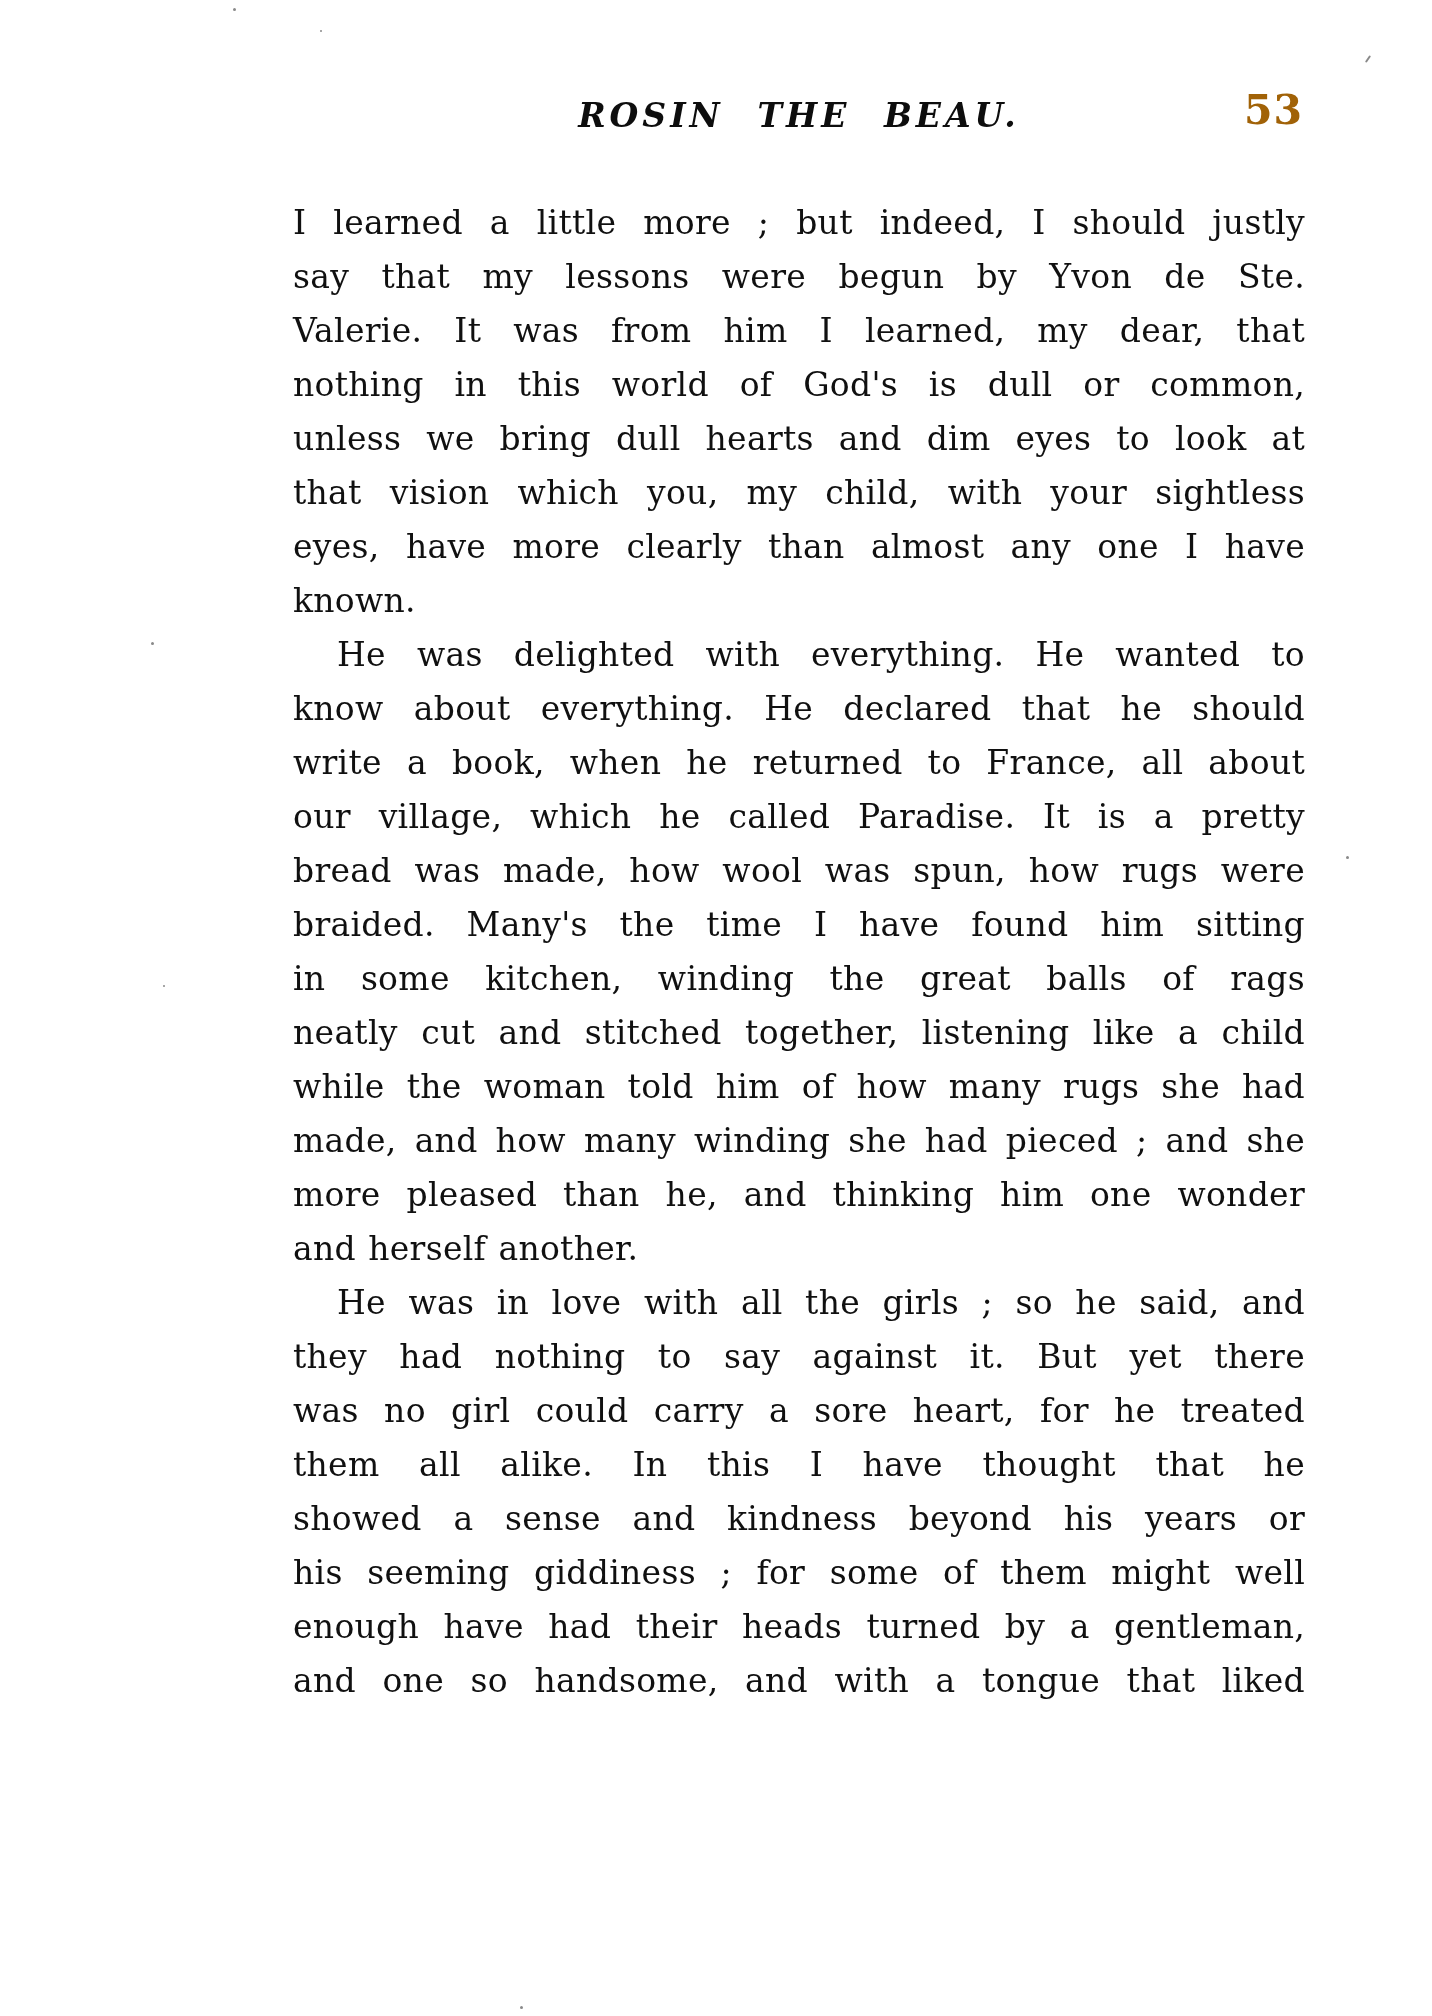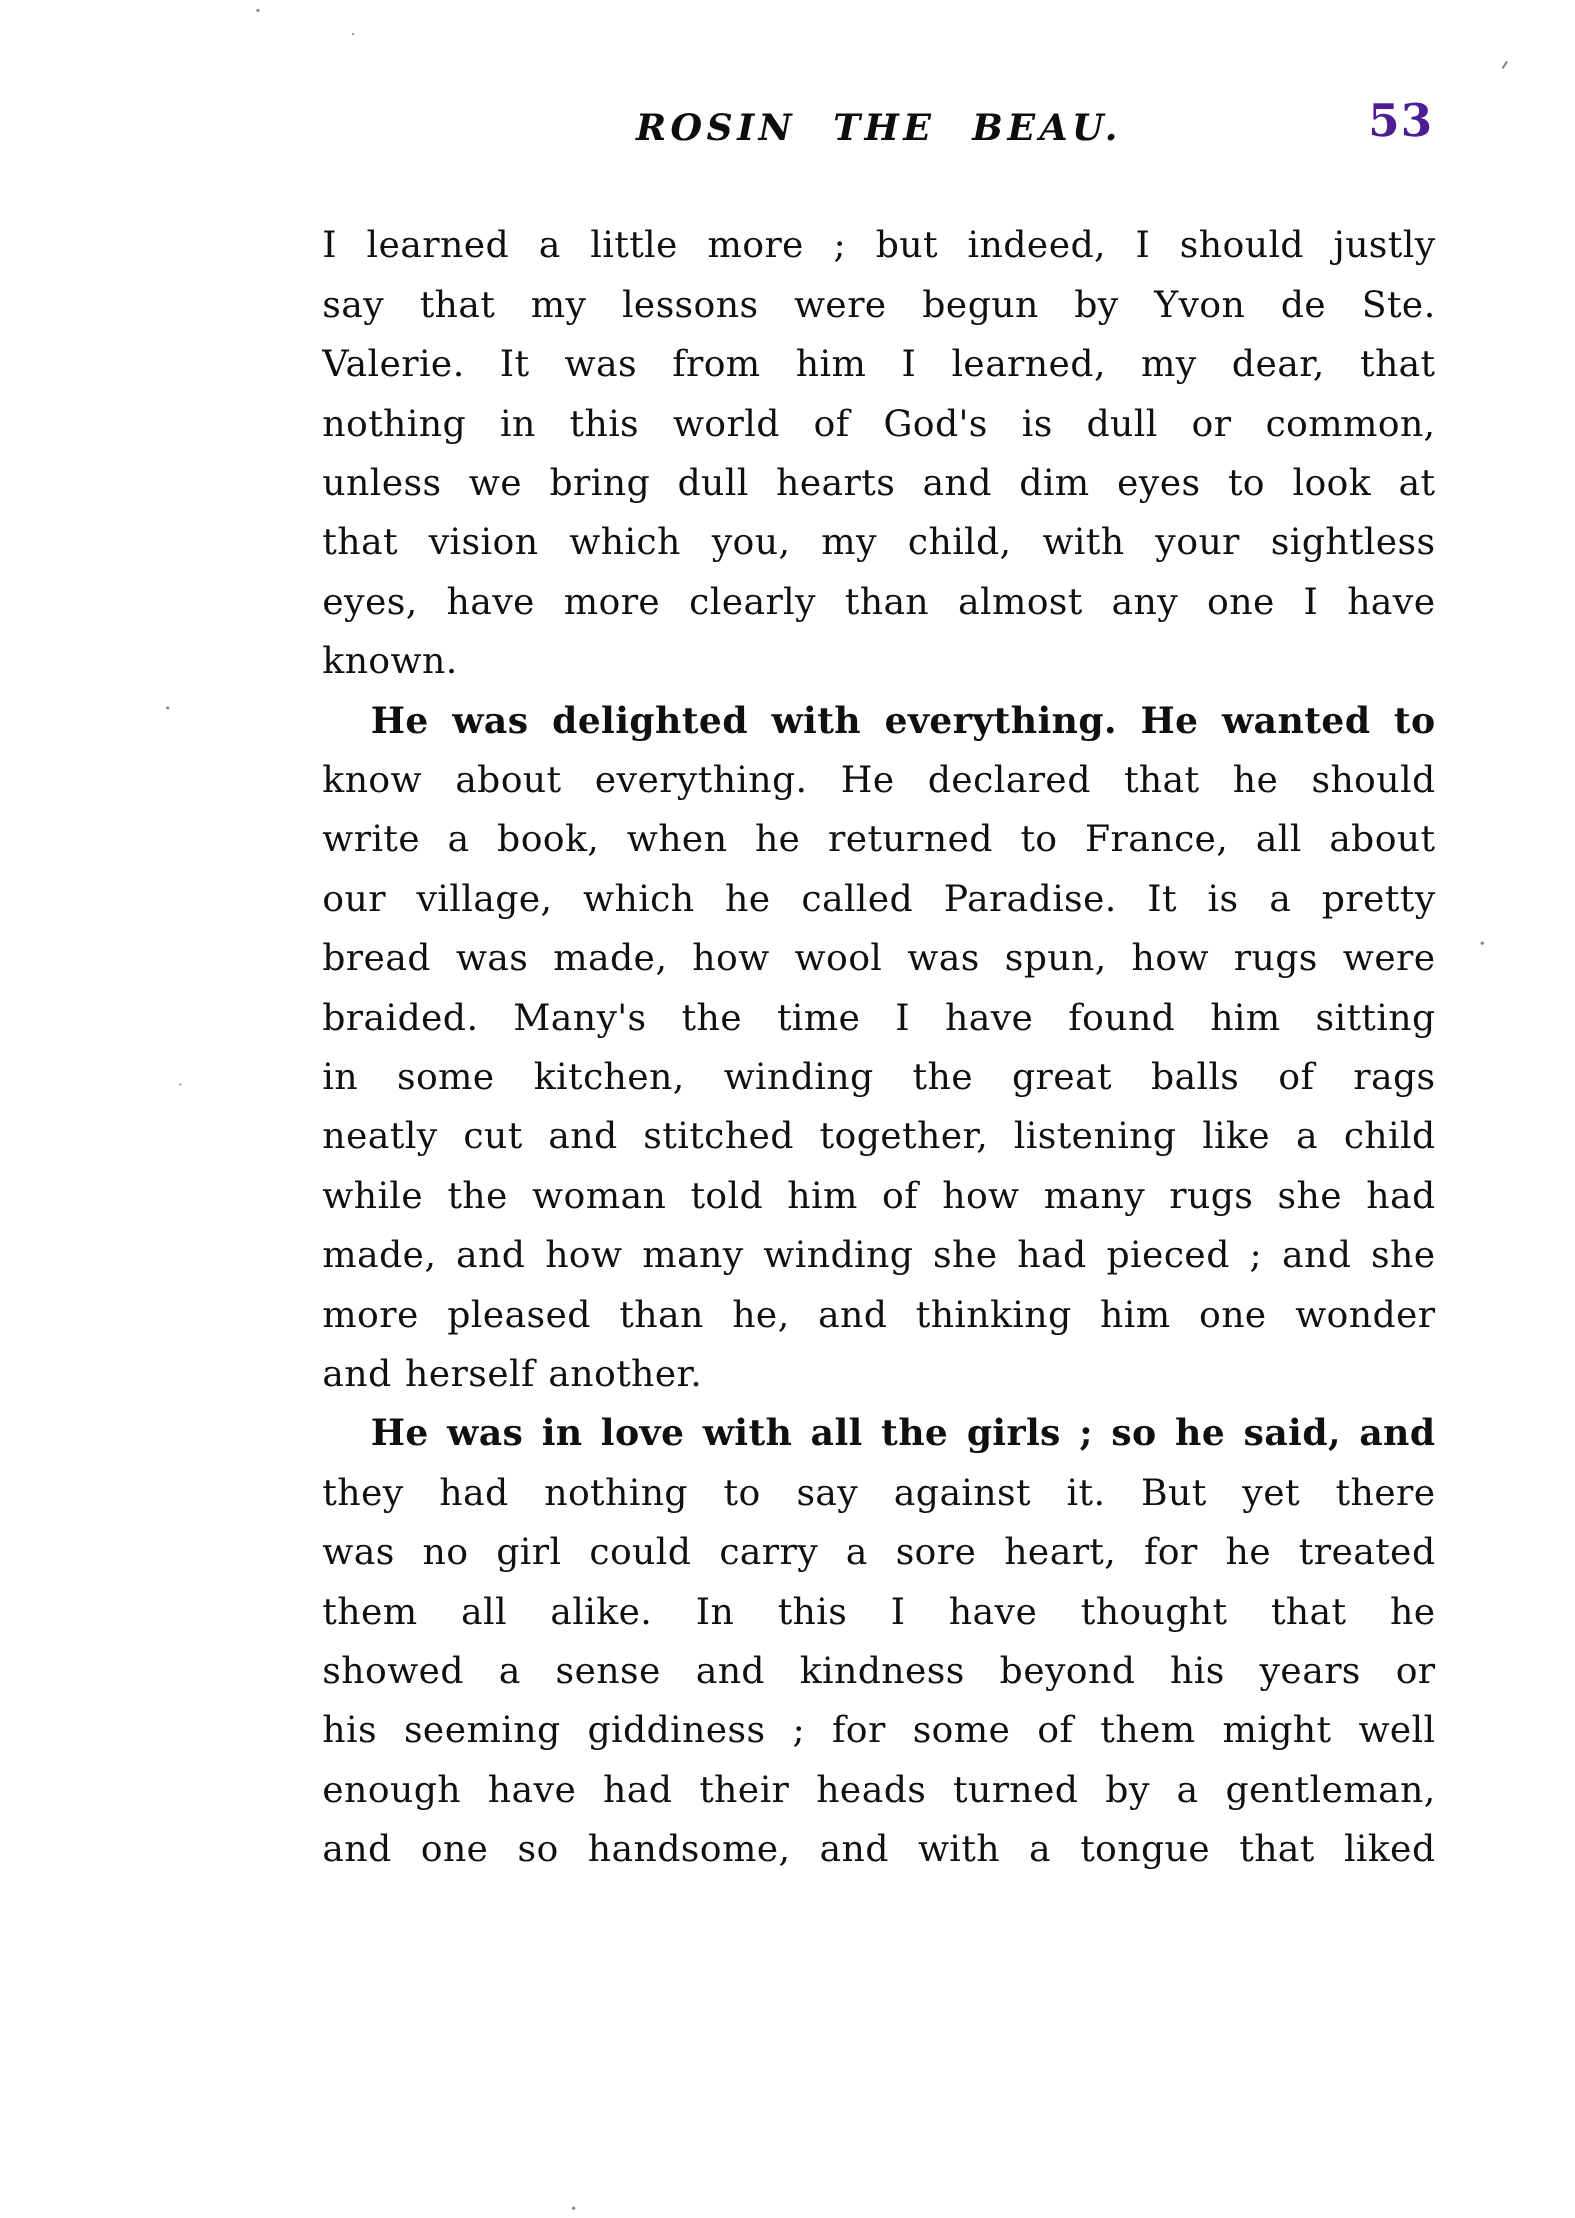--- a/index.html
+++ b/index.html
@@ -36,39 +36,39 @@
     word-spacing: 0.55em;
     color: #0d0d0d;
   }
   .page-number {
     position: absolute;
     right: 2px;
     top: -2px;
     font-size: 41px;
     font-weight: 700;
     letter-spacing: 1px;
-    color: #4c1d95;
+    color: #a16207;
   }
   .body-text {
     position: absolute;
     left: 293px;
     top: 196px;
     width: 1012px;
   }
   .line {
     font-size: 33px;
     line-height: 54px;
     letter-spacing: 0.3px;
     word-spacing: 1.5px;
     text-align: justify;
     text-align-last: justify;
     white-space: normal;
     color: #101010;
   }
-  .line.indent { text-indent: 44px; font-weight: bold; }
+  .line.indent { text-indent: 44px; }
   .line.end { text-align-last: left; }
   .speck {
     position: absolute;
     background: #4a4a4a;
     border-radius: 50%;
     opacity: 0.65;
   }
 </style>
 </head>
 <body>

